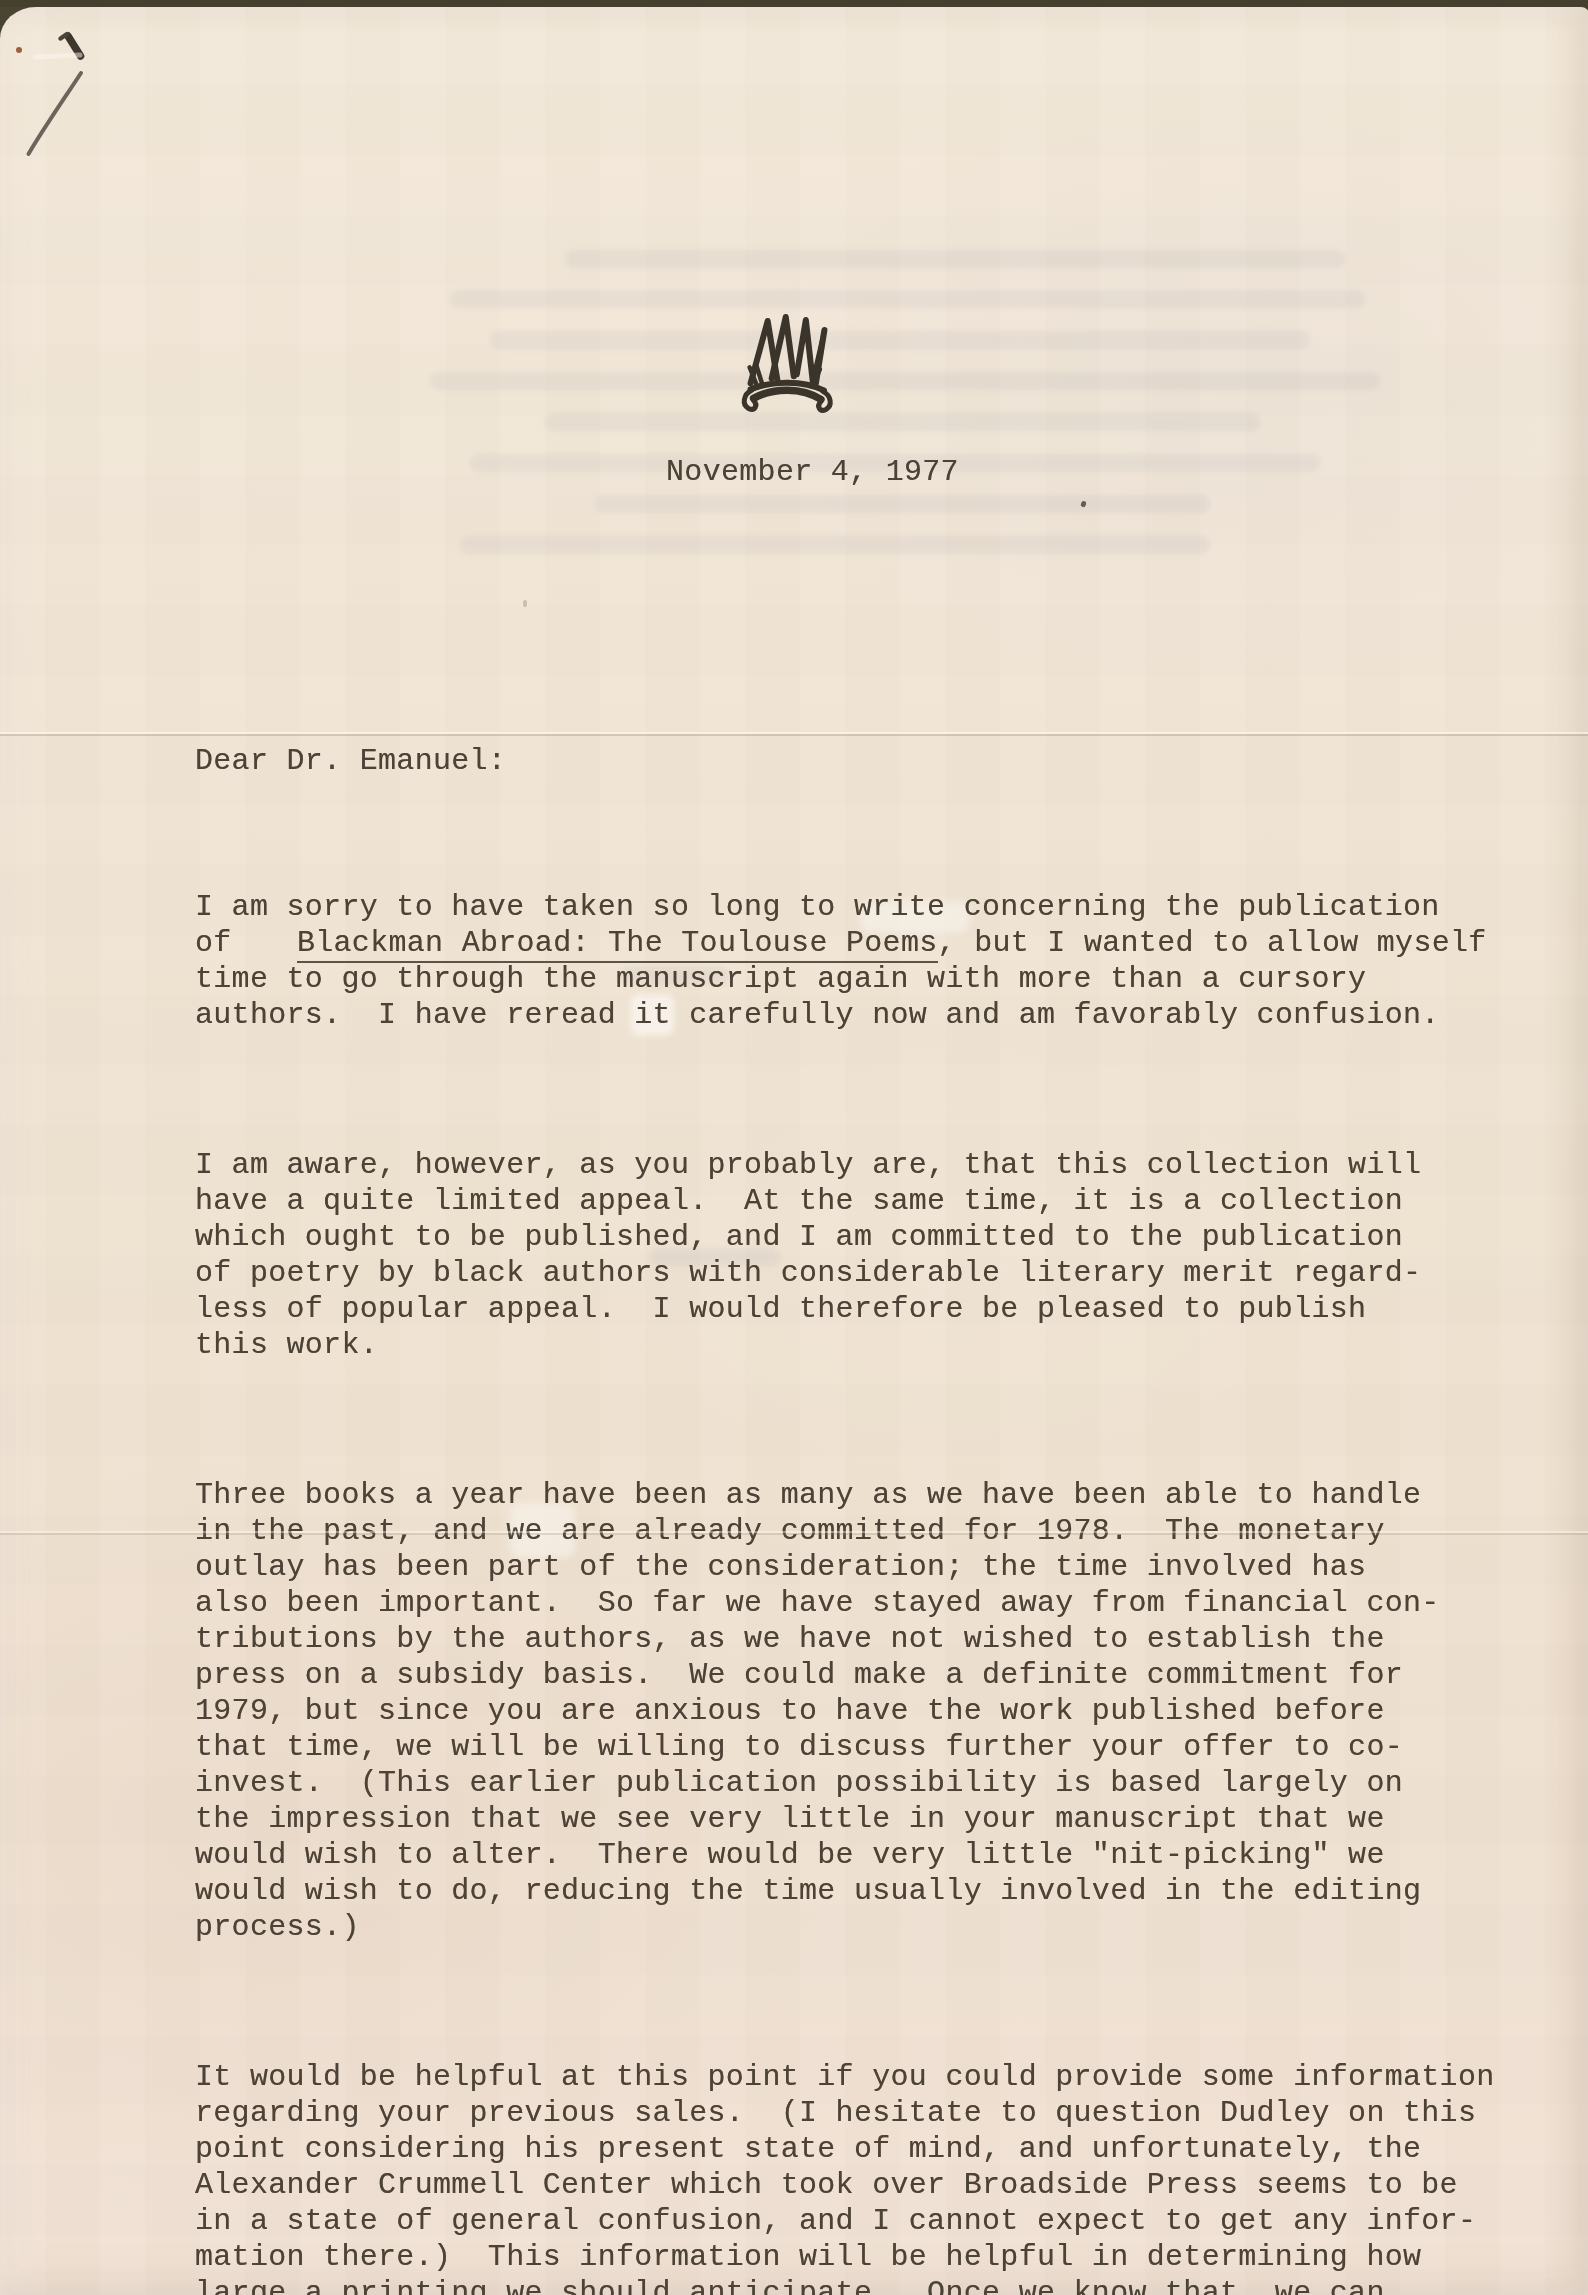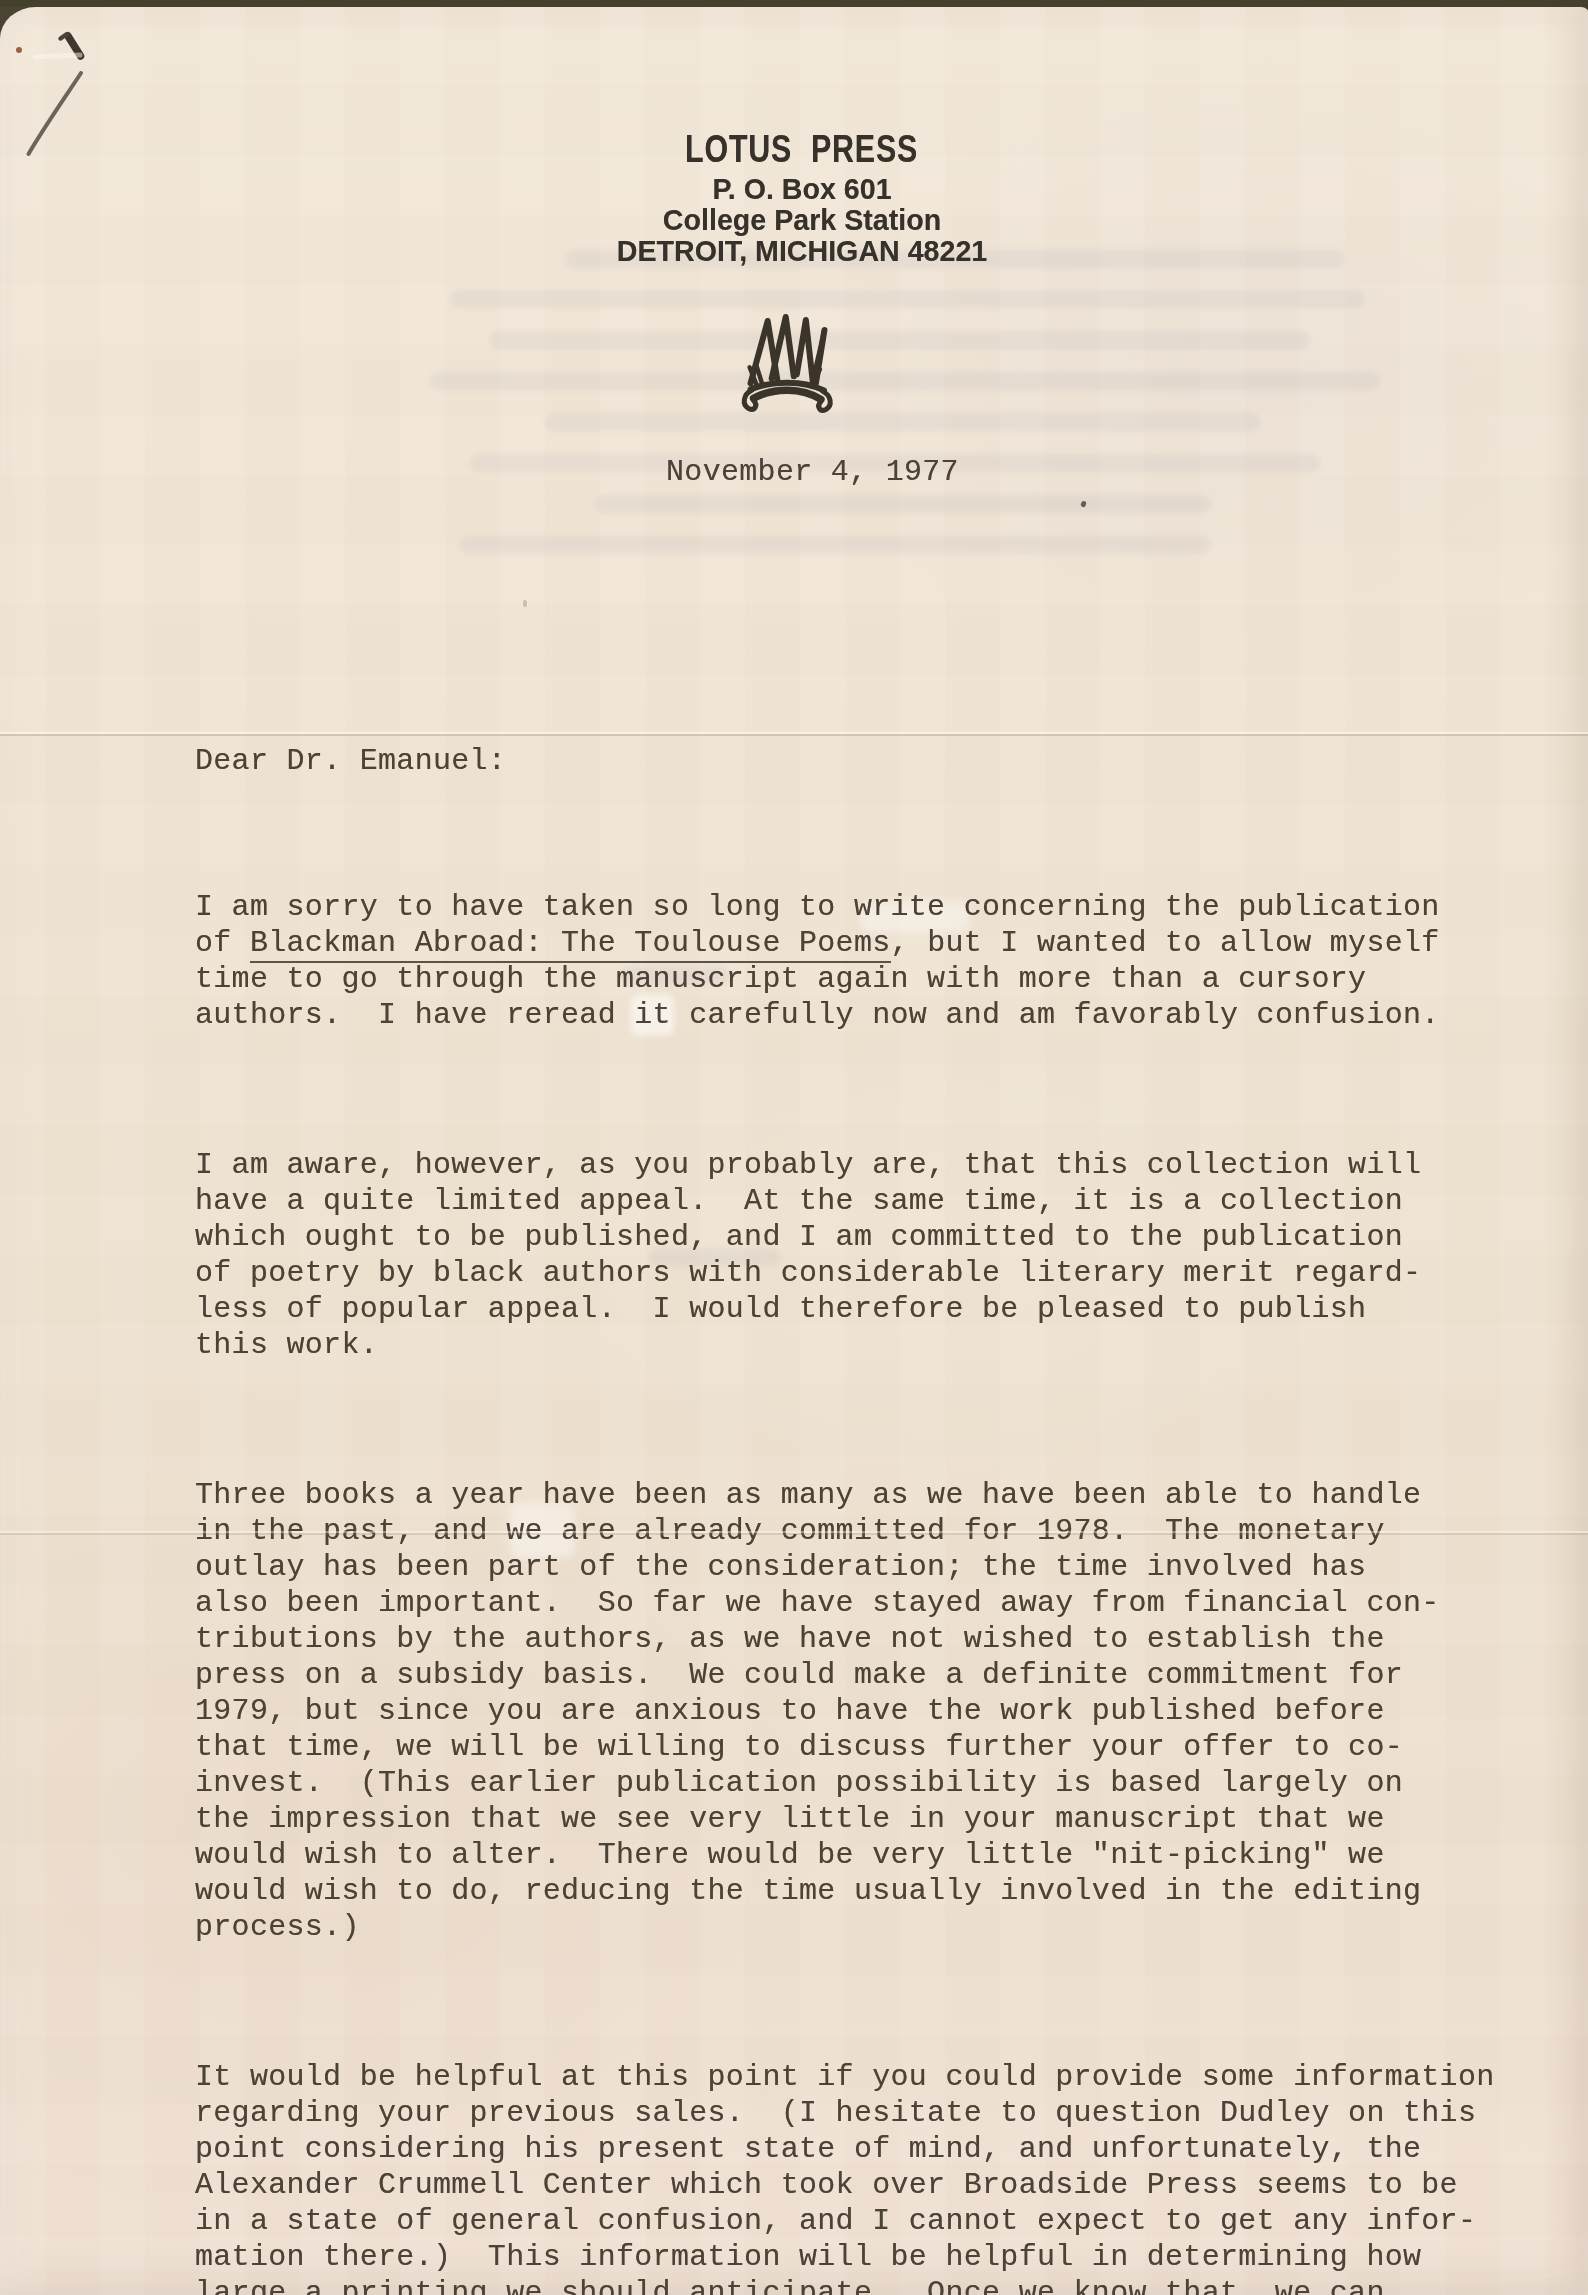--- a/index.html
+++ b/index.html
@@ -68,20 +68,21 @@
     position: absolute; top: 447px; left: 0; width: 100%;
     text-align: center; transform: translateX(18px);
   }
   .recipient { position: absolute; top: 590px; left: 195px; }
   .salutation { position: absolute; top: 736px; left: 195px; }
   .body-text { position: absolute; top: 810px; left: 195px; width: 1341px; }
   .body-text p { margin: 0 0 42px 0; }
   .book-title {
     border-bottom: 2px solid rgba(66,57,47,0.85);
     padding-bottom: 1px;
+    margin-left: 47px;
   }
   .whiteout-word {
     background: rgba(250,246,240,0.75);
     box-shadow: 0 0 5px 4px rgba(250,246,240,0.65);
     border-radius: 5px;
   }
   
   .crease {
     position: absolute; left: 0; width: 100%; height: 3.5px; pointer-events: none;
   }
@@ -118,26 +119,20 @@
     <div class="ghost-line" style="top:447px;  left:470px;  width:850px;"></div>
     <div class="ghost-line" style="top:488px;  left:595px; width:615px;"></div>
     <div class="ghost-line" style="top:529px; left:460px;  width:750px;"></div>
     <div class="ghost-line" style="top:960px; left:620px; width:110px;"></div>
     <div class="ghost-line" style="top:1241px; left:650px; width:130px;"></div>
   </div>
 
   <div class="smudge" style="top:894px; left:860px; width:110px; height:32px;"></div>
   <div class="smudge" style="top:1496px; left:510px; width:65px; height:55px;"></div>
 
-  <header class="letterhead">
-    <div class="brand">LOTUS PRESS</div>
-    <div class="lh-line">P. O. Box 601</div>
-    <div class="lh-line">College Park Station</div>
-    <div class="lh-line">DETROIT, MICHIGAN  48221</div>
-  </header>
 
   <div class="logo-wrap">
     <svg viewBox="0 0 205 235" fill="none" stroke="#3a342b" stroke-linecap="round" stroke-linejoin="round">
 
       <path d="M30 152 L64 28 L84 150" stroke-width="12"></path>
       <path d="M72 142 L100 20 L116 138" stroke-width="12"></path>
       <path d="M122 134 L140 26 L154 150" stroke-width="12"></path>
       <path d="M160 152 L177 46" stroke-width="12"></path>
       <path d="M177 46 L158 128" stroke-width="9"></path>
 

